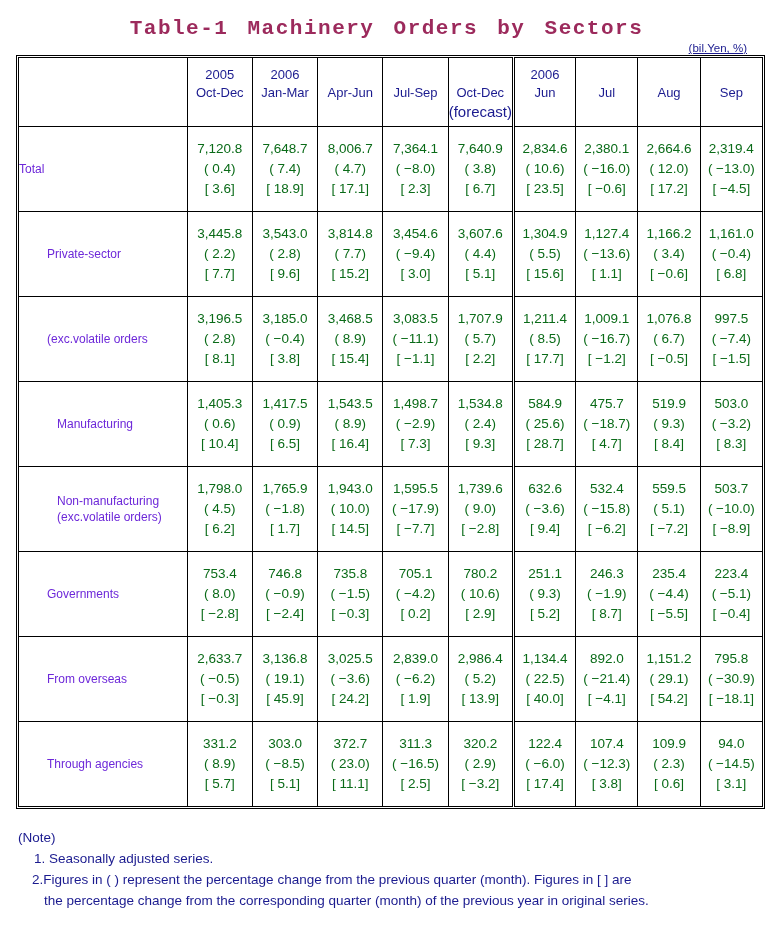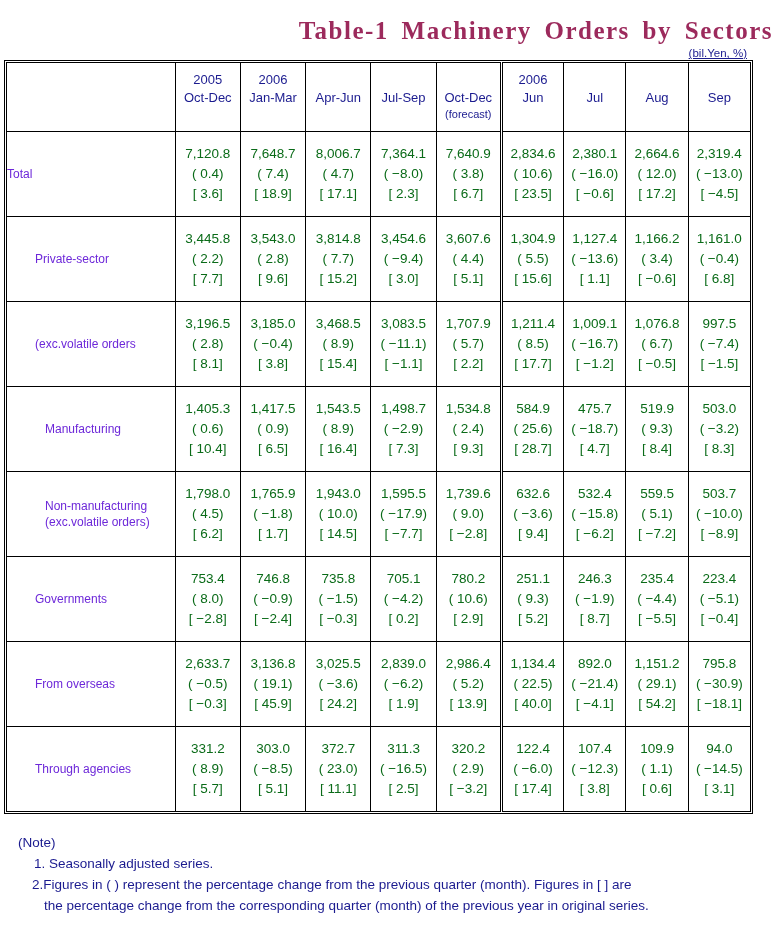--- a/index.html
+++ b/index.html
@@ -14,29 +14,29 @@
     overflow: hidden;
     position: relative;
   }
   .page {
     width: 773px;
     height: 939px;
     position: relative;
     box-sizing: border-box;
   }
   .title {
-    text-align: right;
+    text-align: center;
     color: #9c2a5c;
-    font-size: 25px;
+    font-size: 21px;
     font-weight: bold;
     letter-spacing: 1.5px;
     word-spacing: 5px;
     padding-top: 17px;
     padding-bottom: 2px;
-    font-family: Liberation Serif, serif;
+    font-family: Liberation Mono, monospace;
   }
   .unit-line {
     text-align: right;
     color: #1b1b8f;
     font-size: 11.5px;
     padding-right: 26px;
     padding-bottom: 1px;
     text-decoration: underline;
   }
   table.main {
@@ -48,21 +48,21 @@
   }
   table.main td, table.main th {
     border: 1px solid #000000;
     padding: 0;
     vertical-align: middle;
     font-weight: normal;
   }
   
   .frame {
     border: 1px solid #000;
-    margin: 0 4px;
+    margin: 0 16px;
     padding: 1px;
     width: 745px;
     box-sizing: content-box;
   }
   .frame table.main {
     margin: 0;
     width: 100%;
   }
   
   col.c-label { width: 168px; }
@@ -86,21 +86,21 @@
     font-size: 13px;
   }
   th.hdr .per {
     display: block;
     height: 18px;
     font-size: 13px;
   }
   th.hdr .fc {
     display: block;
     height: 16px;
-    font-size: 11px;
+    font-size: 15px;
   }
   th.corner {
     height: 68px;
   }
 
   td.rowlabel {
     color: #6d28d9;
     font-size: 12px;
     text-align: left;
     padding-left: 10px;
@@ -597,21 +597,21 @@
               <span class="p">( −6.0)</span>
               <span class="b">[ 17.4]</span>
             </td>
             <td class="datacell">
               <span class="v">107.4</span>
               <span class="p">( −12.3)</span>
               <span class="b">[ 3.8]</span>
             </td>
             <td class="datacell">
               <span class="v">109.9</span>
-              <span class="p">( 1.1)</span>
+              <span class="p">( 2.3)</span>
               <span class="b">[ 0.6]</span>
             </td>
             <td class="datacell">
               <span class="v">94.0</span>
               <span class="p">( −14.5)</span>
               <span class="b">[ 3.1]</span>
             </td>
           </tr>
         </tbody>
   </table>

